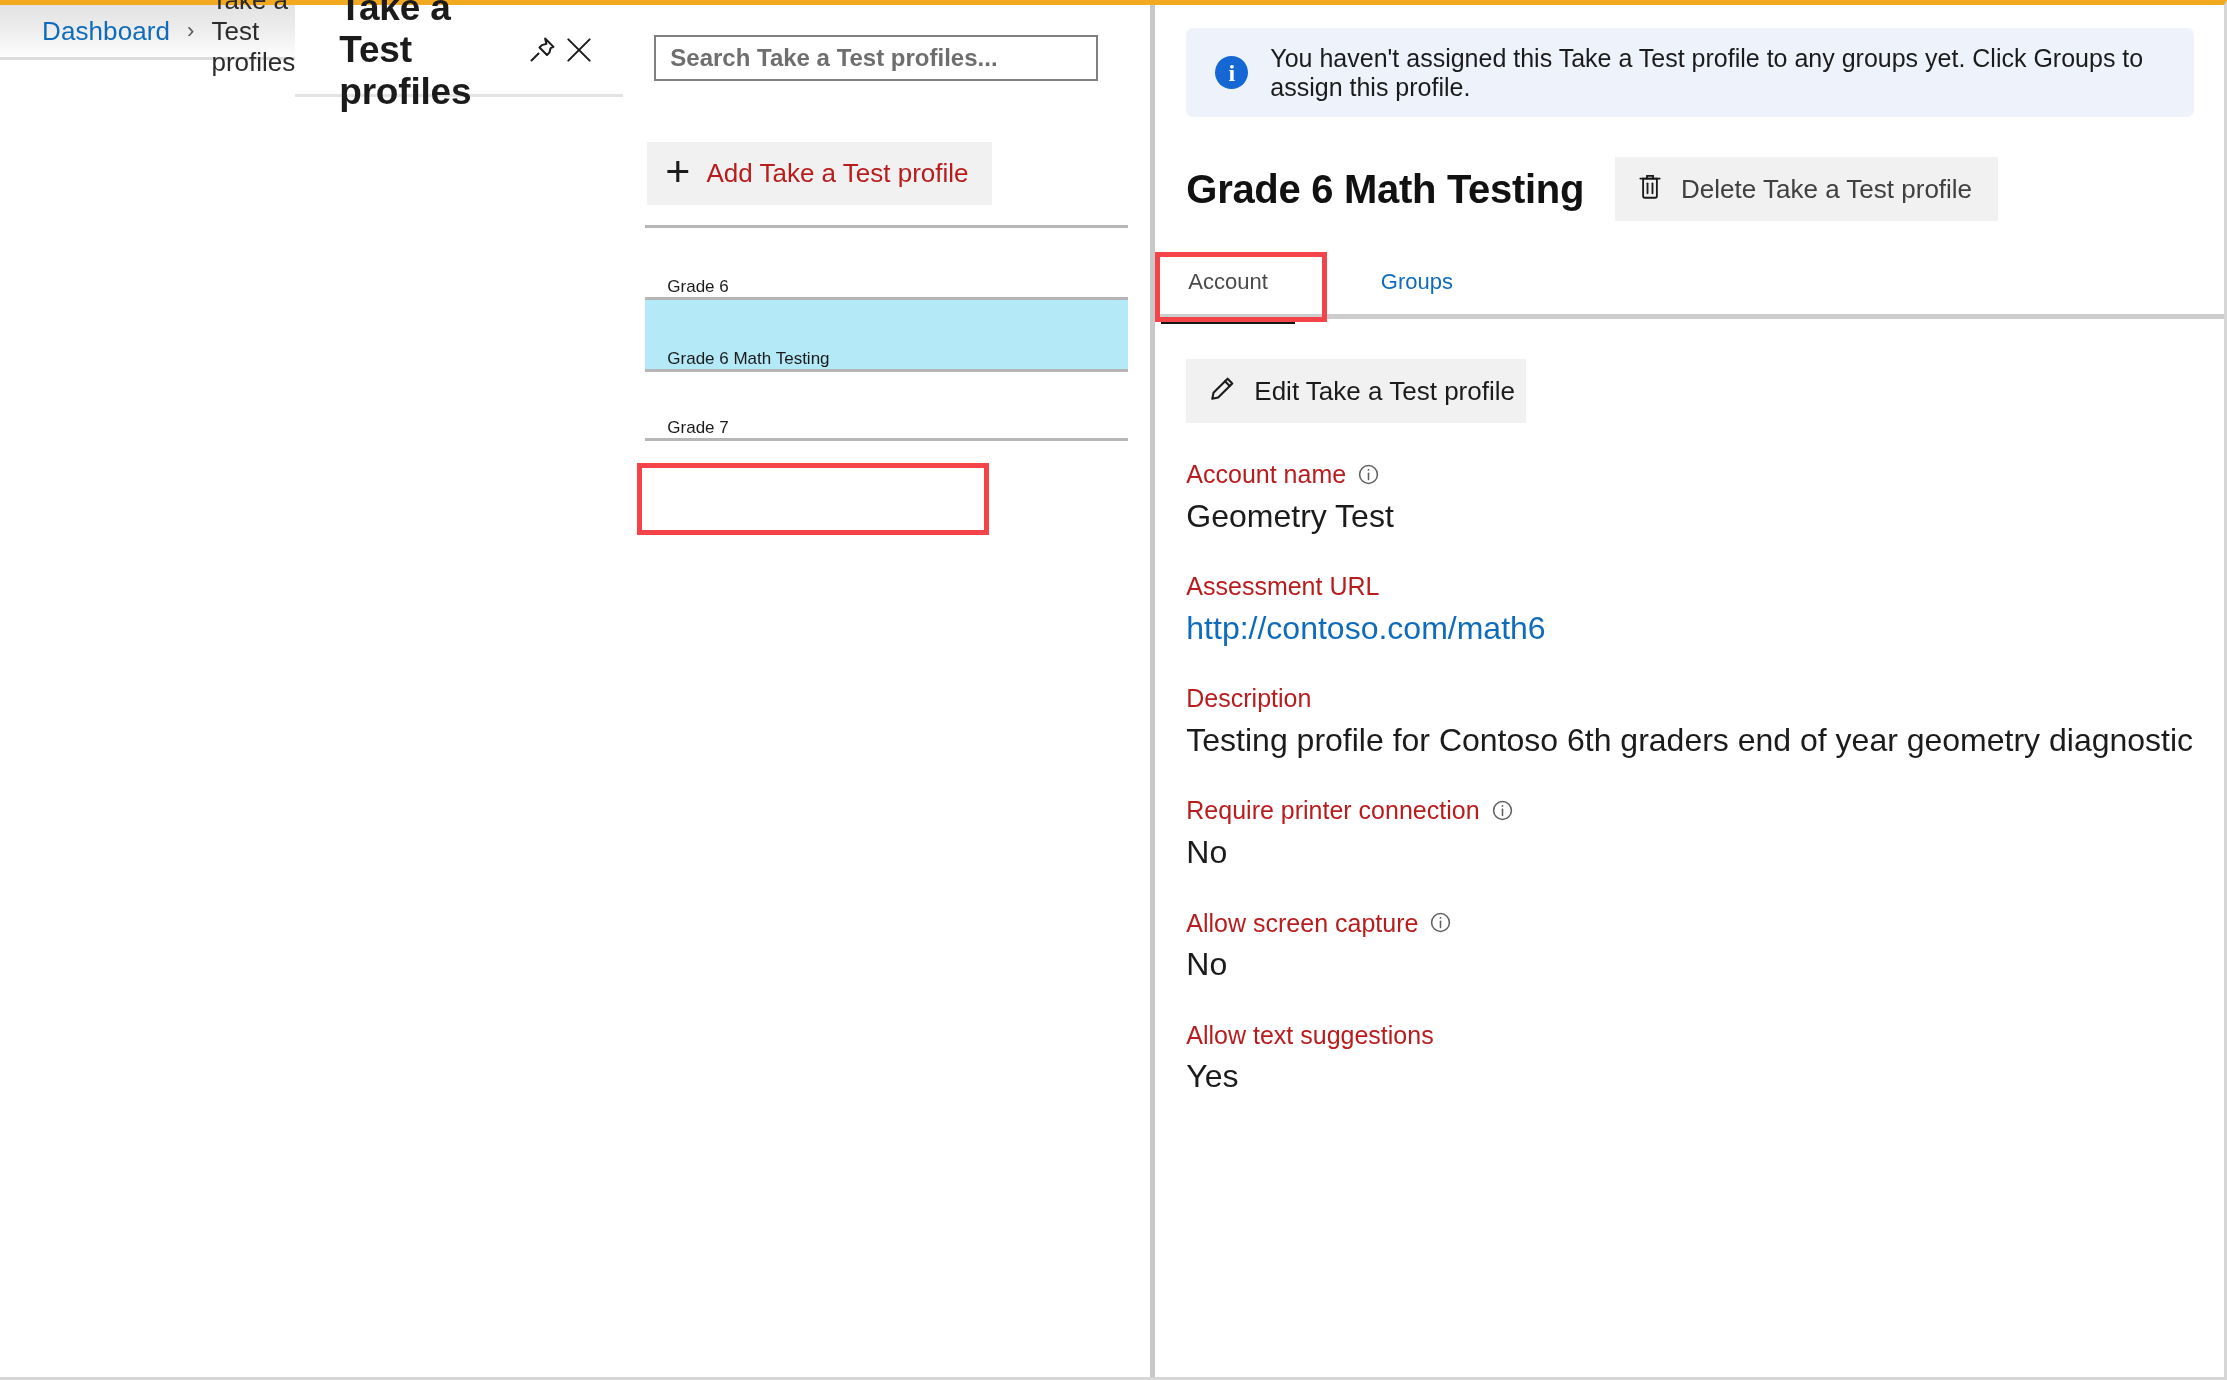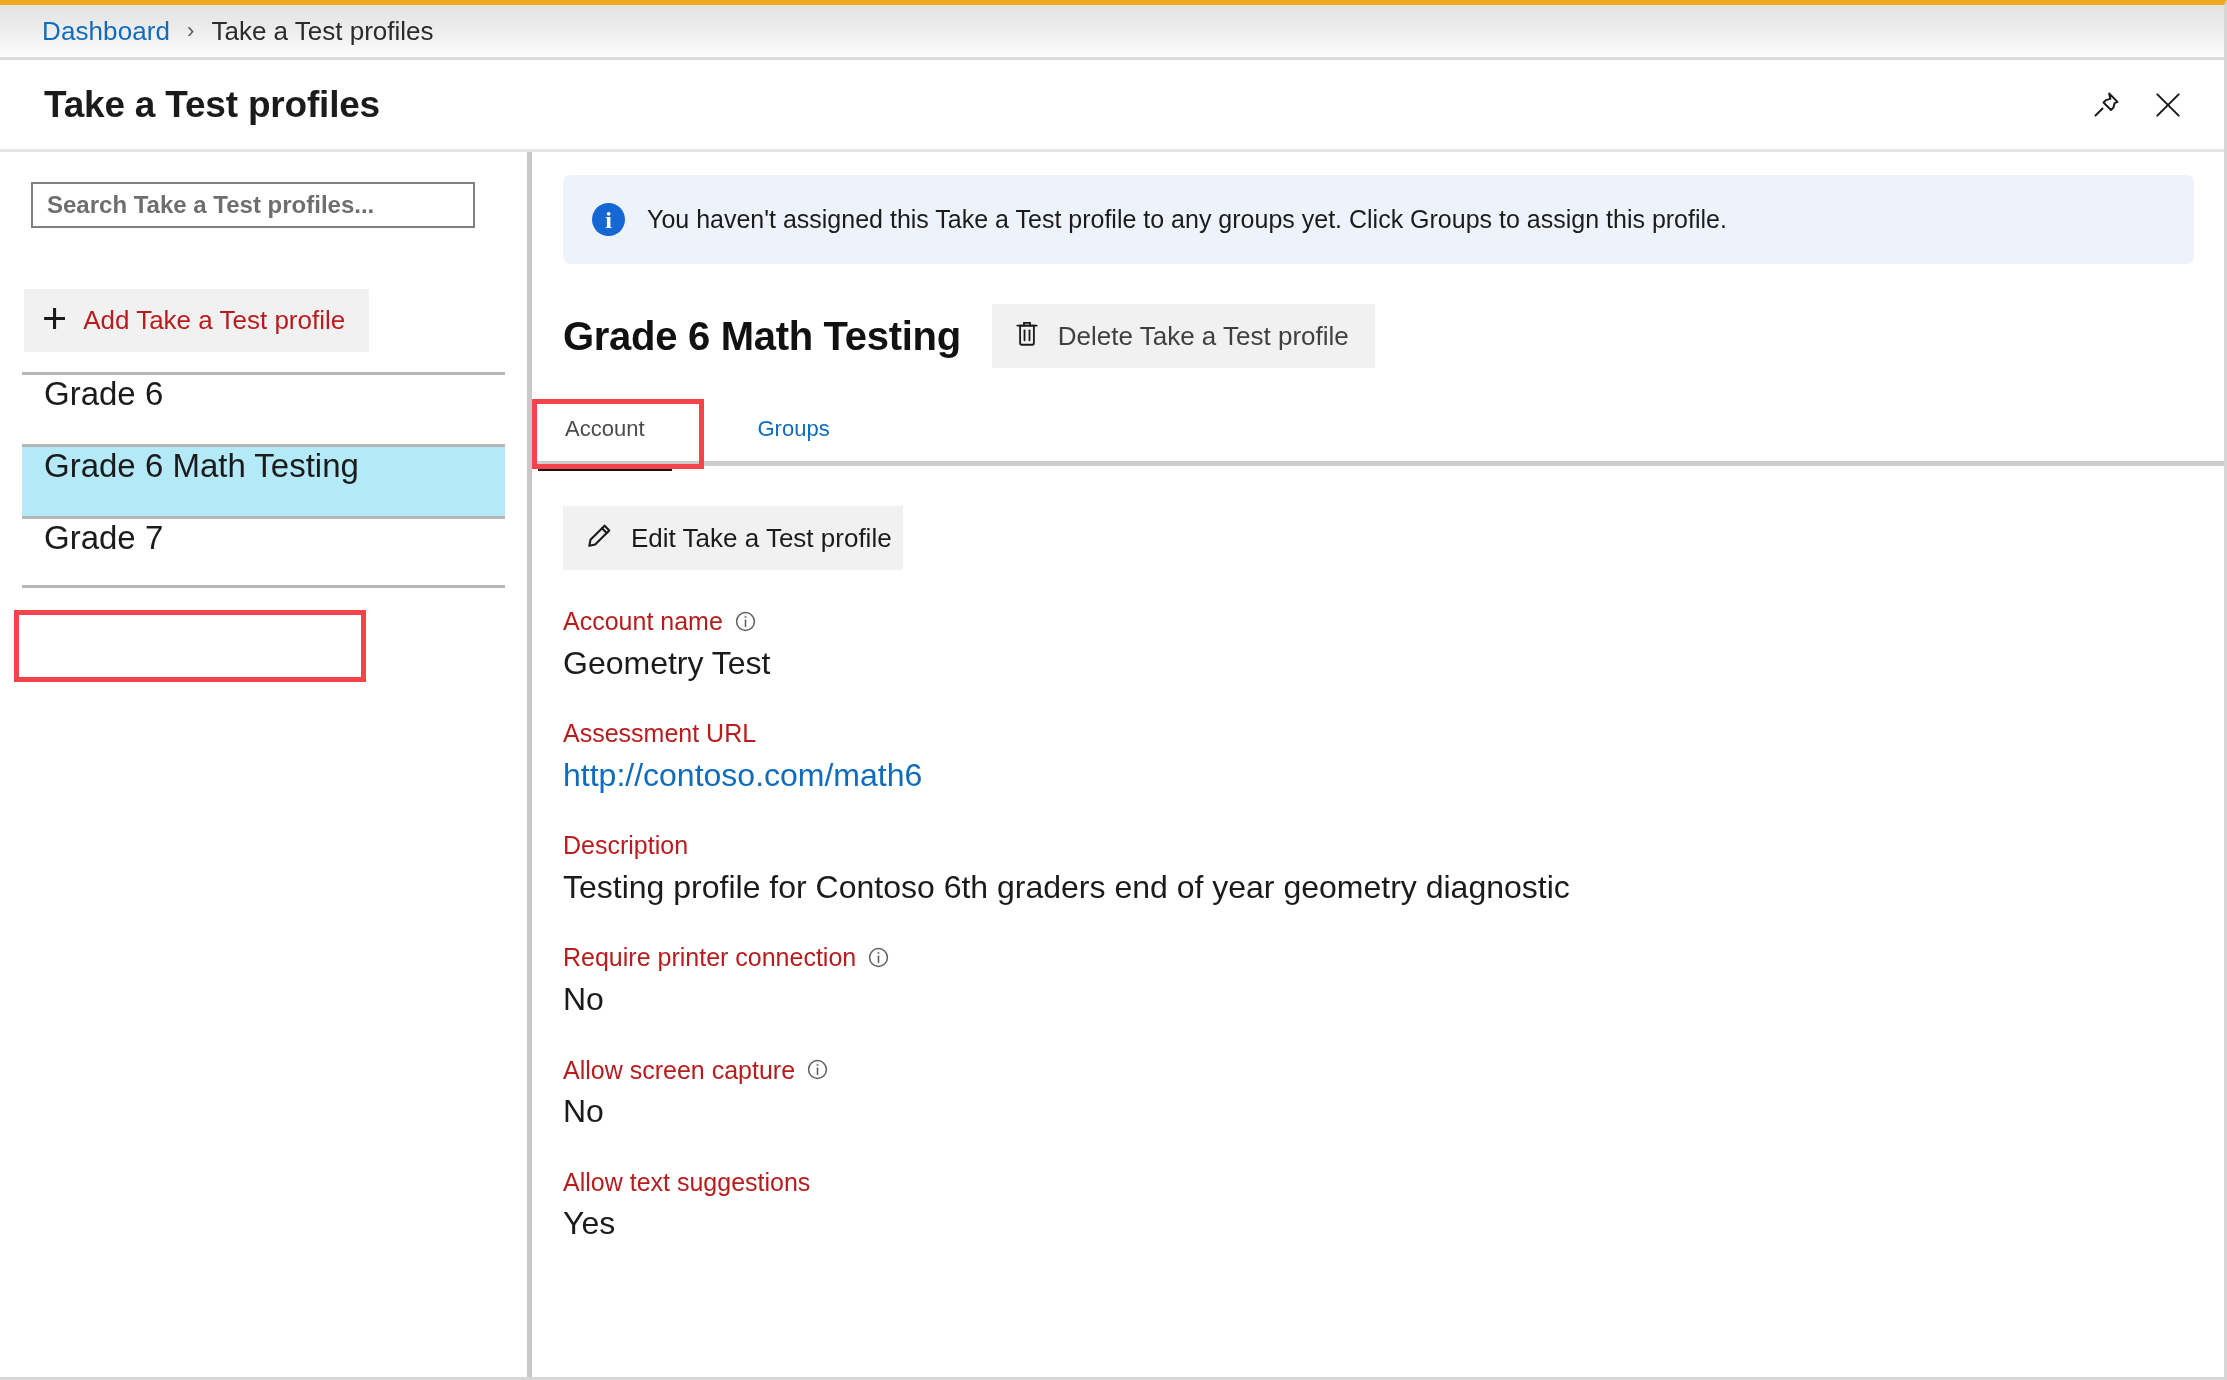--- a/index.html
+++ b/index.html
@@ -19,21 +19,21 @@
   
   #blade {
     position: absolute;
     inset: 0;
     background: #ffffff;
     border-top: 5px solid #f2a920;
     border-right: 3px solid #d6d6d6;
     border-bottom: 3px solid #d6d6d6;
     box-sizing: border-box;
     display: flex;
-    flex-direction: column;
+    flex-direction: row;
   }
 
   
   #breadcrumb-bar {
     height: 55px;
     flex: 0 0 55px;
     background: linear-gradient(to bottom, #e3e3e3 0%, #ececec 45%, #fdfdfd 100%);
     border-bottom: 3px solid #dcdcdc;
     display: flex;
     align-items: center;
@@ -144,24 +144,24 @@
     color: #b91c1c;
   }
 
   #profile-list {
     margin-top: 20px;
     padding: 0 22px 0 22px;
   }
   .profile-item {
     height: 72px;
     display: flex;
-    align-items: flex-start;
+    align-items: flex-end;
     padding-left: 22px;
     box-sizing: border-box;
-    font-size: 33px;
+    font-size: 17px;
     color: #1b1b1b;
     border-top: 3px solid #b6b6b6;
     cursor: pointer;
     background: #ffffff;
     position: relative;
   }
   .profile-item.last { border-bottom: 3px solid #b6b6b6; }
   .profile-item.selected {
     background: #b4e9f7;
   }

